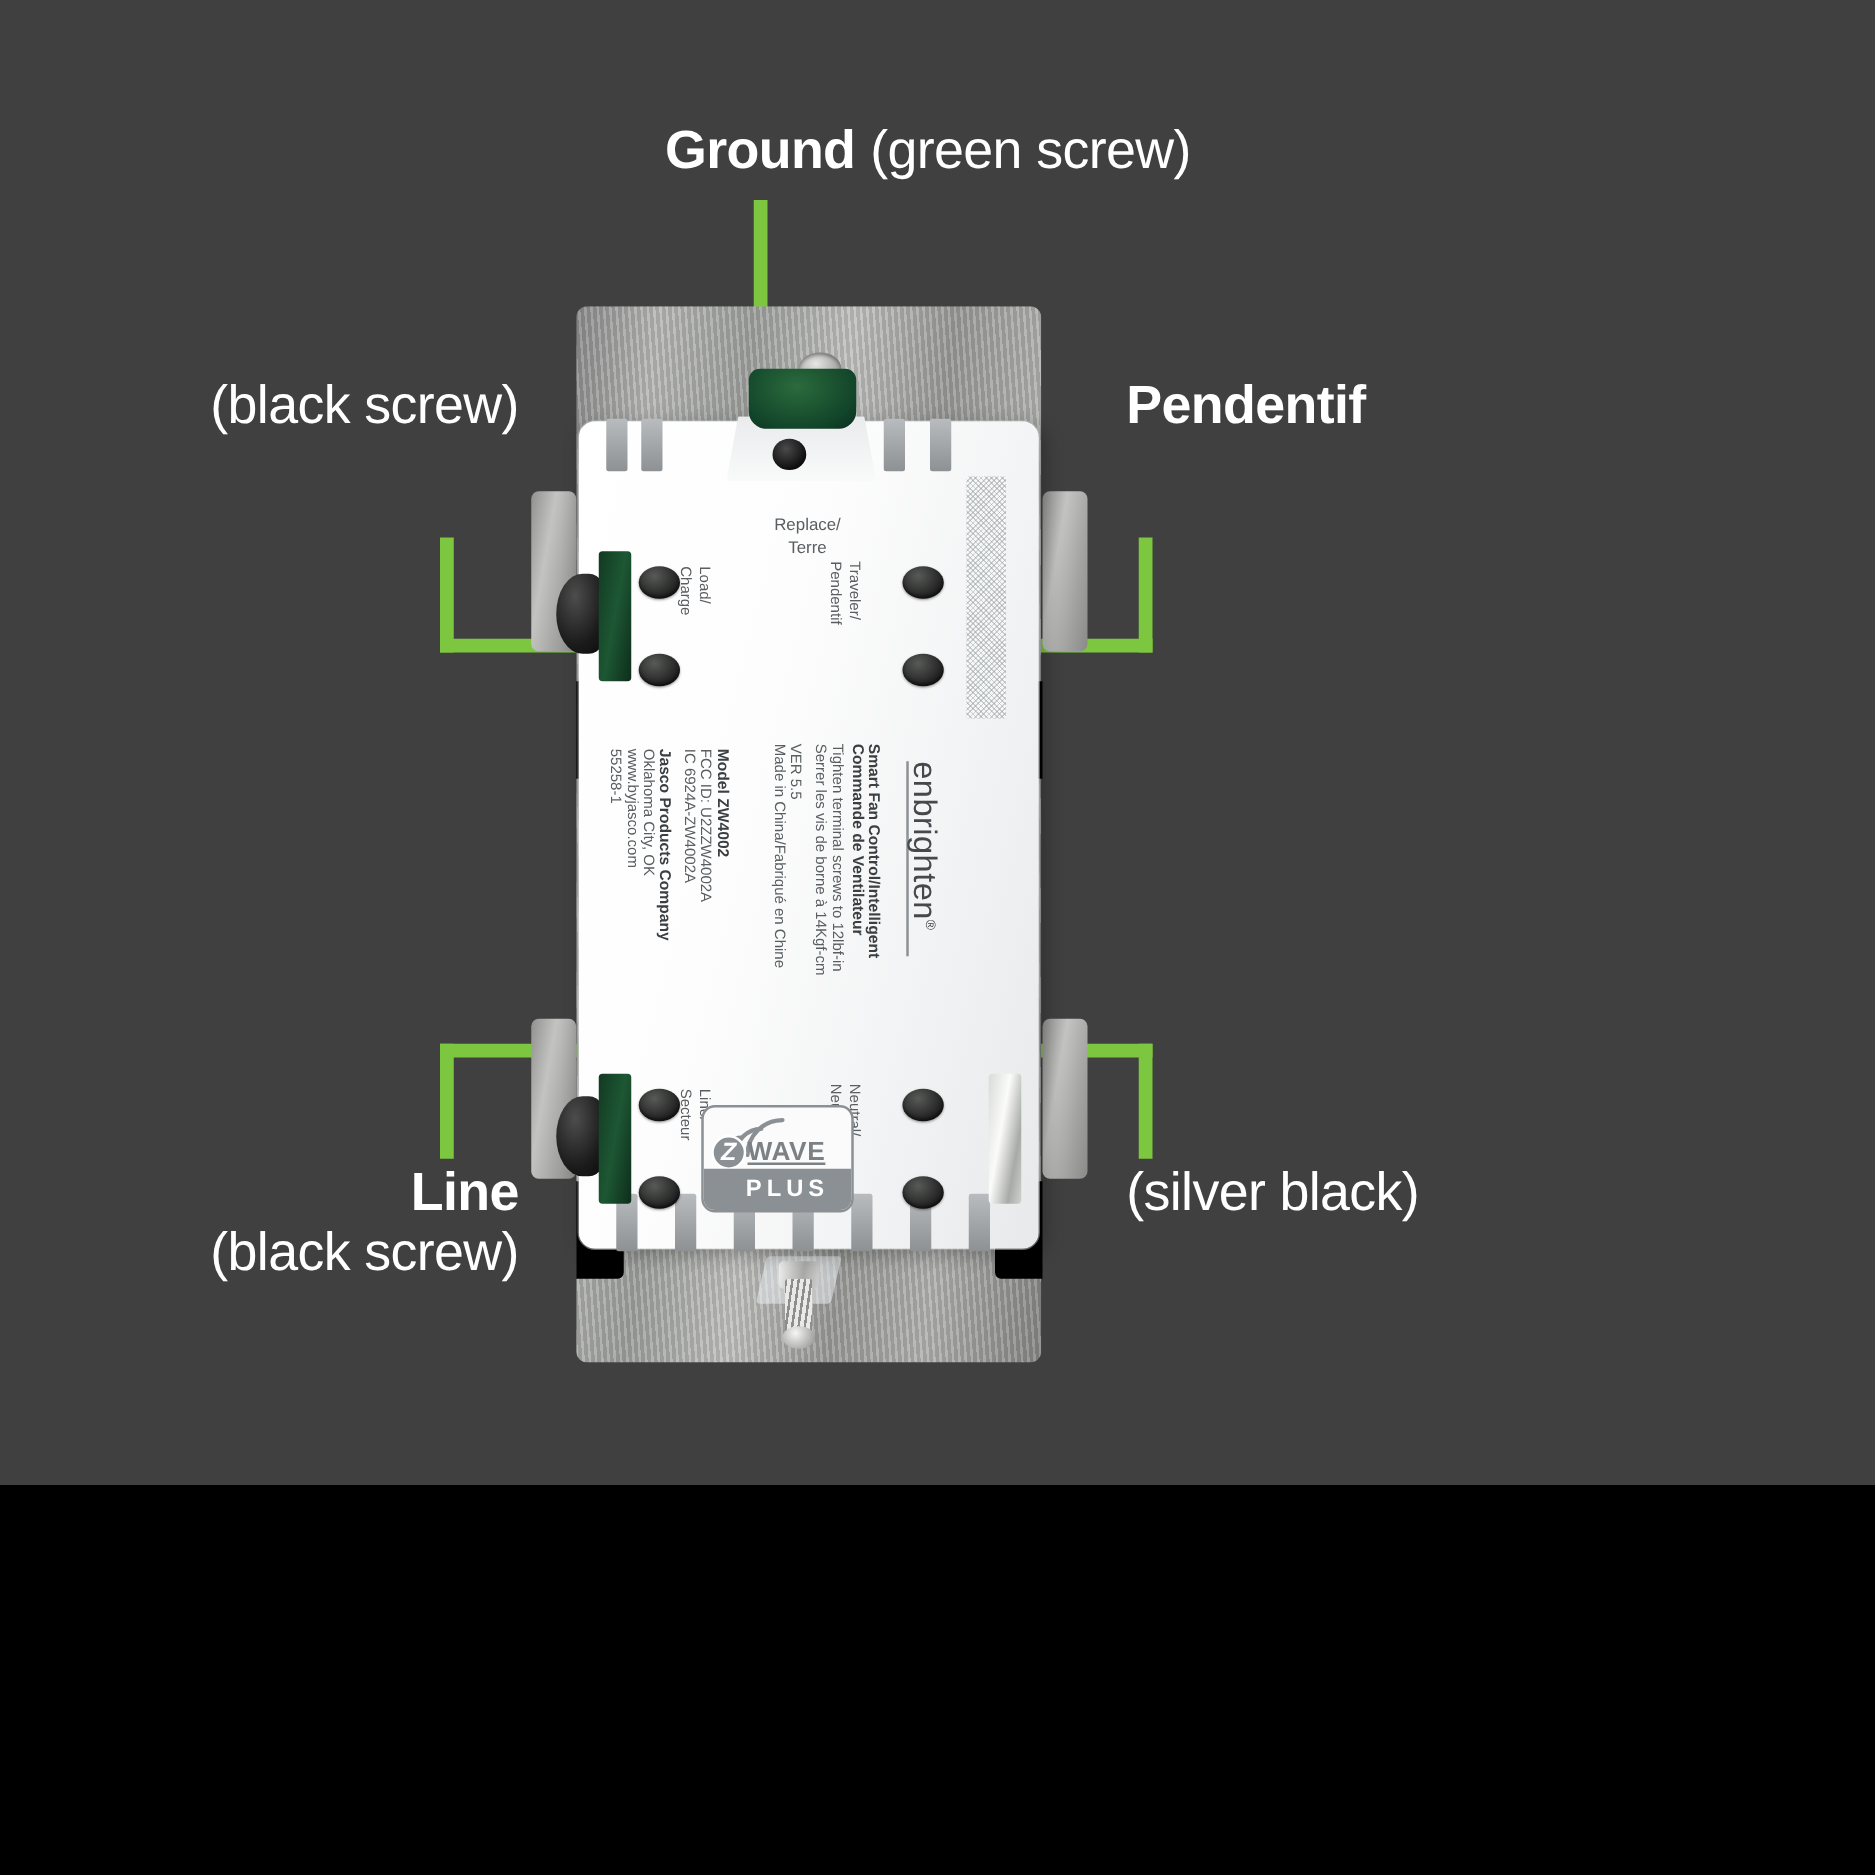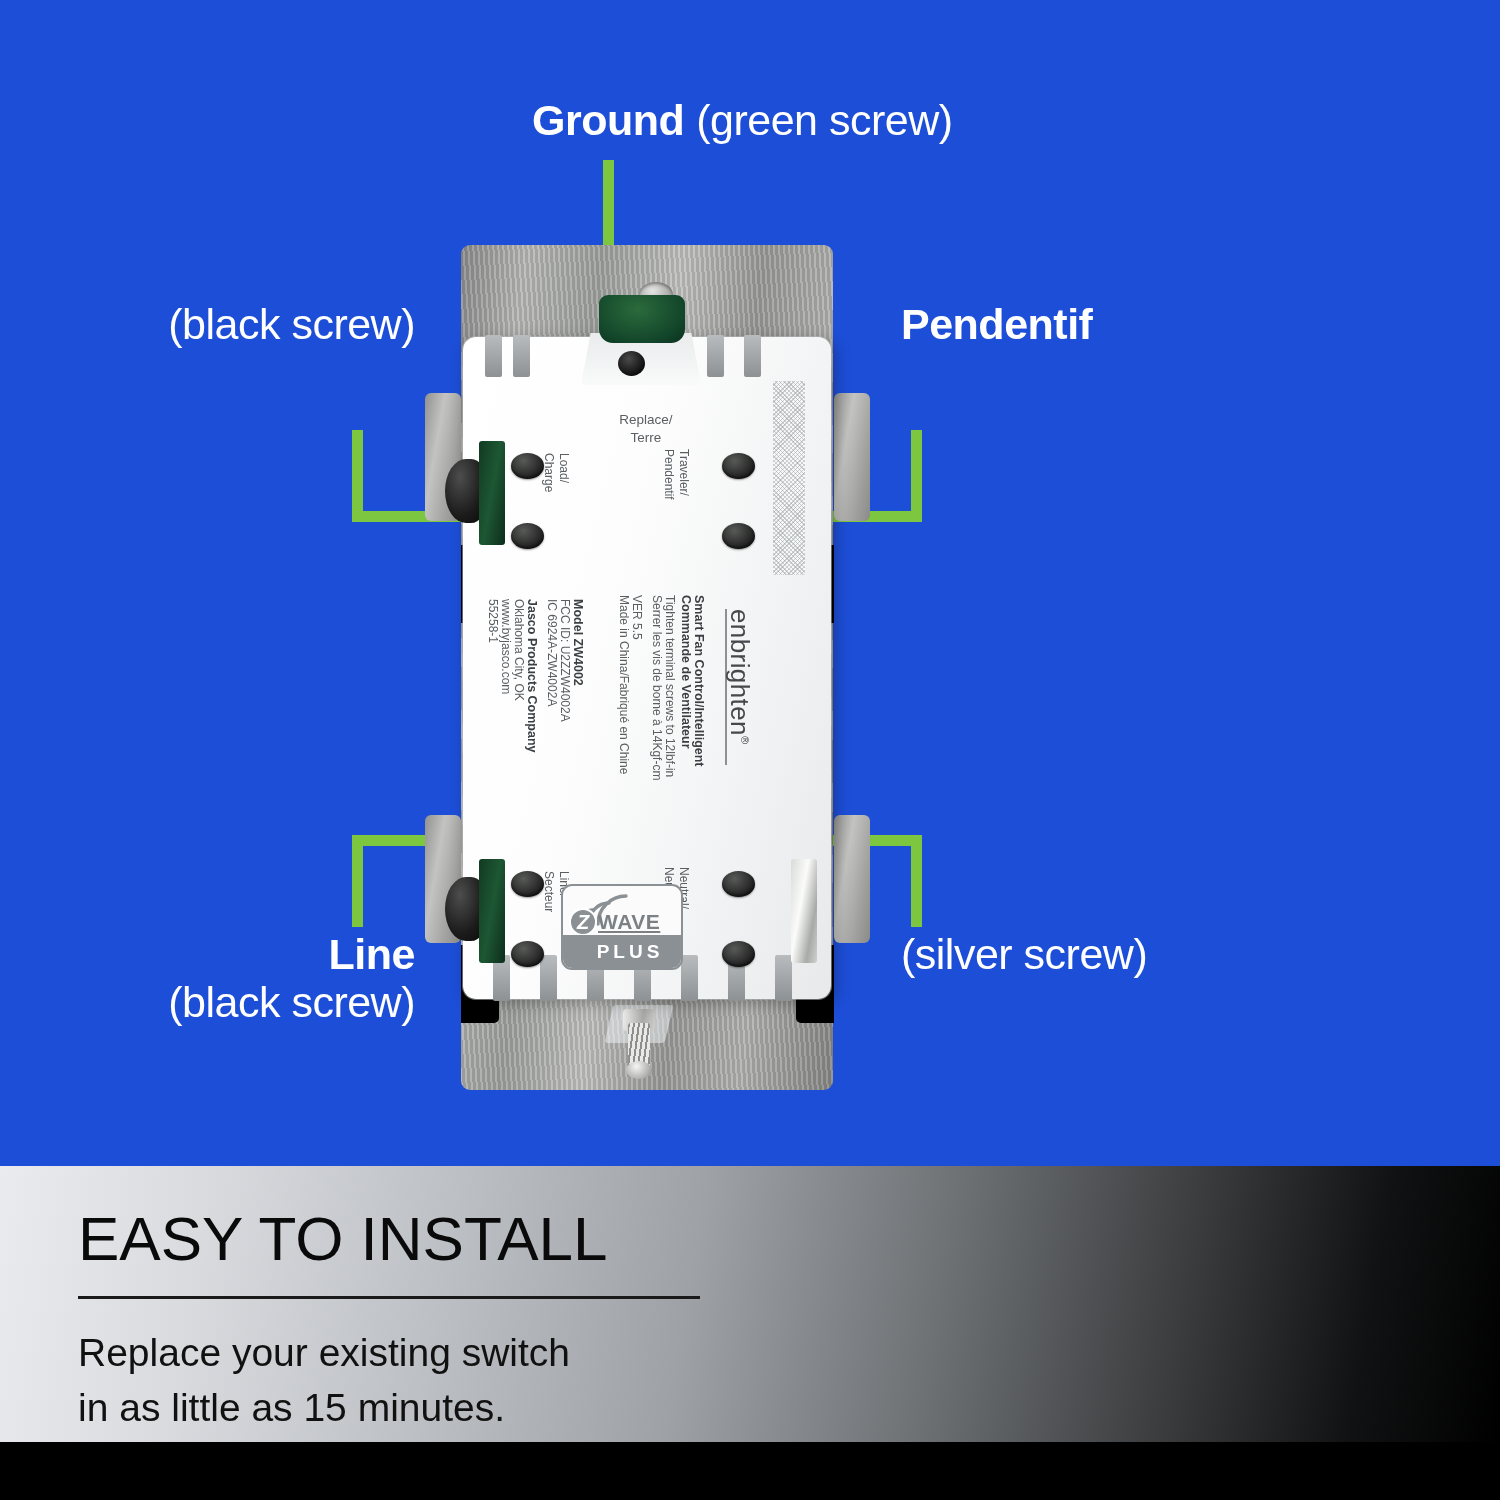--- a/index.html
+++ b/index.html
@@ -2,21 +2,21 @@
 <html><head>
 <meta charset="utf-8">
 <style>
   * { box-sizing: border-box; margin: 0; padding: 0; }
   html, body {
     width: 1500px; height: 1500px;
     background: #000;
     font-family: "Liberation Sans", sans-serif;
     overflow: hidden;
   }
-  #stage { position: relative; width: 1500px; height: 1188px; background: #1d4ed8; }
+  #stage { position: relative; width: 1500px; height: 1188px; background: #404040; }
 
   
   .callout { position: absolute; color: #fff; line-height: 1.12; white-space: nowrap; }
   .callout .ttl { font-weight: 700; letter-spacing: -0.5px; }
   .callout .sub { font-weight: 400; letter-spacing: -0.5px; }
   .callout.c-ground { left: 532px; top: 96px; font-size: 43px; }
   .callout.c-ground .ttl, .callout.c-ground .sub { display: inline; }
   .callout.c-load   { right: 1085px; top: 300px; font-size: 43px; text-align: right; }
   .callout.c-trav   { left: 901px; top: 300px; font-size: 43px; text-align: left; }
   .callout.c-line   { right: 1085px; top: 930px; font-size: 43px; text-align: right; }
@@ -226,21 +226,21 @@
   <div class="callout c-trav">
     <span class="ln ttl">Pendentif</span>
   </div>
 
   <div class="callout c-line">
     <span class="ln ttl">Line</span>
     <span class="ln sub">(black screw)</span>
   </div>
 
   <div class="callout c-neut">
-    <span class="ln sub">(silver screw)</span>
+    <span class="ln sub">(silver black)</span>
   </div>
 
   <div class="lead" style="left:603px; top:160px; width:11px; height:240px;"></div>
 
   <div class="lead" style="left:352px; top:430px; width:11px; height:92px;"></div>
   <div class="lead" style="left:352px; top:511px; width:155px; height:11px;"></div>
 
   <div class="lead" style="left:911px; top:430px; width:11px; height:92px;"></div>
   <div class="lead" style="left:790px; top:511px; width:132px; height:11px;"></div>
 
@@ -399,22 +399,14 @@
           <div class="wordwave">WAVE</div>
         </div>
         <div class="plusbar">
           <span>PLUS</span>
         </div>
       </div>
 
     </div>
   </div>
 
-  <div id="banner">
-    <div class="inner">
-      <h1>EASY TO INSTALL</h1>
-      <div class="rule"></div>
-      <p>Replace your existing switch</p>
-      <p>in as little as 15 minutes.</p>
-    </div>
-  </div>
 
 </div>
 
 </body></html>

